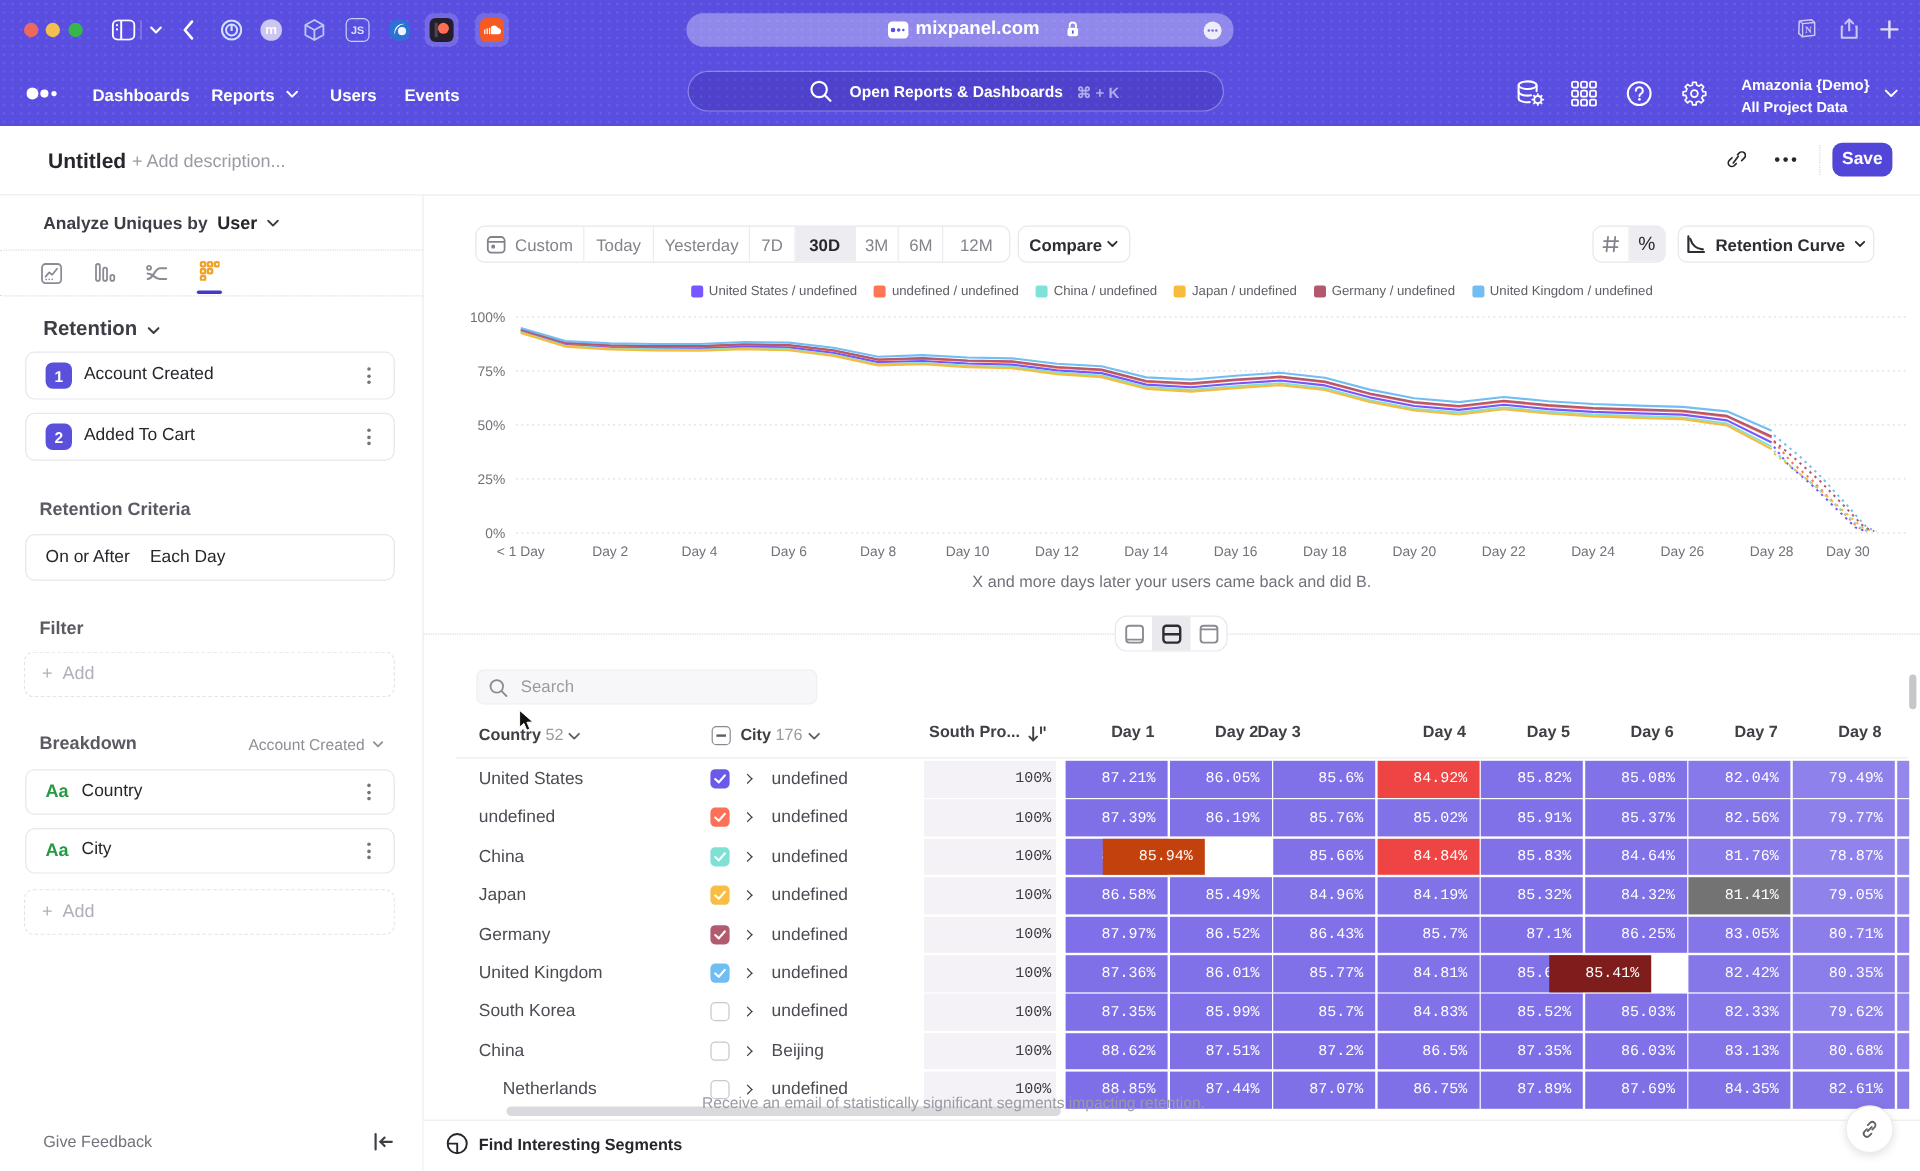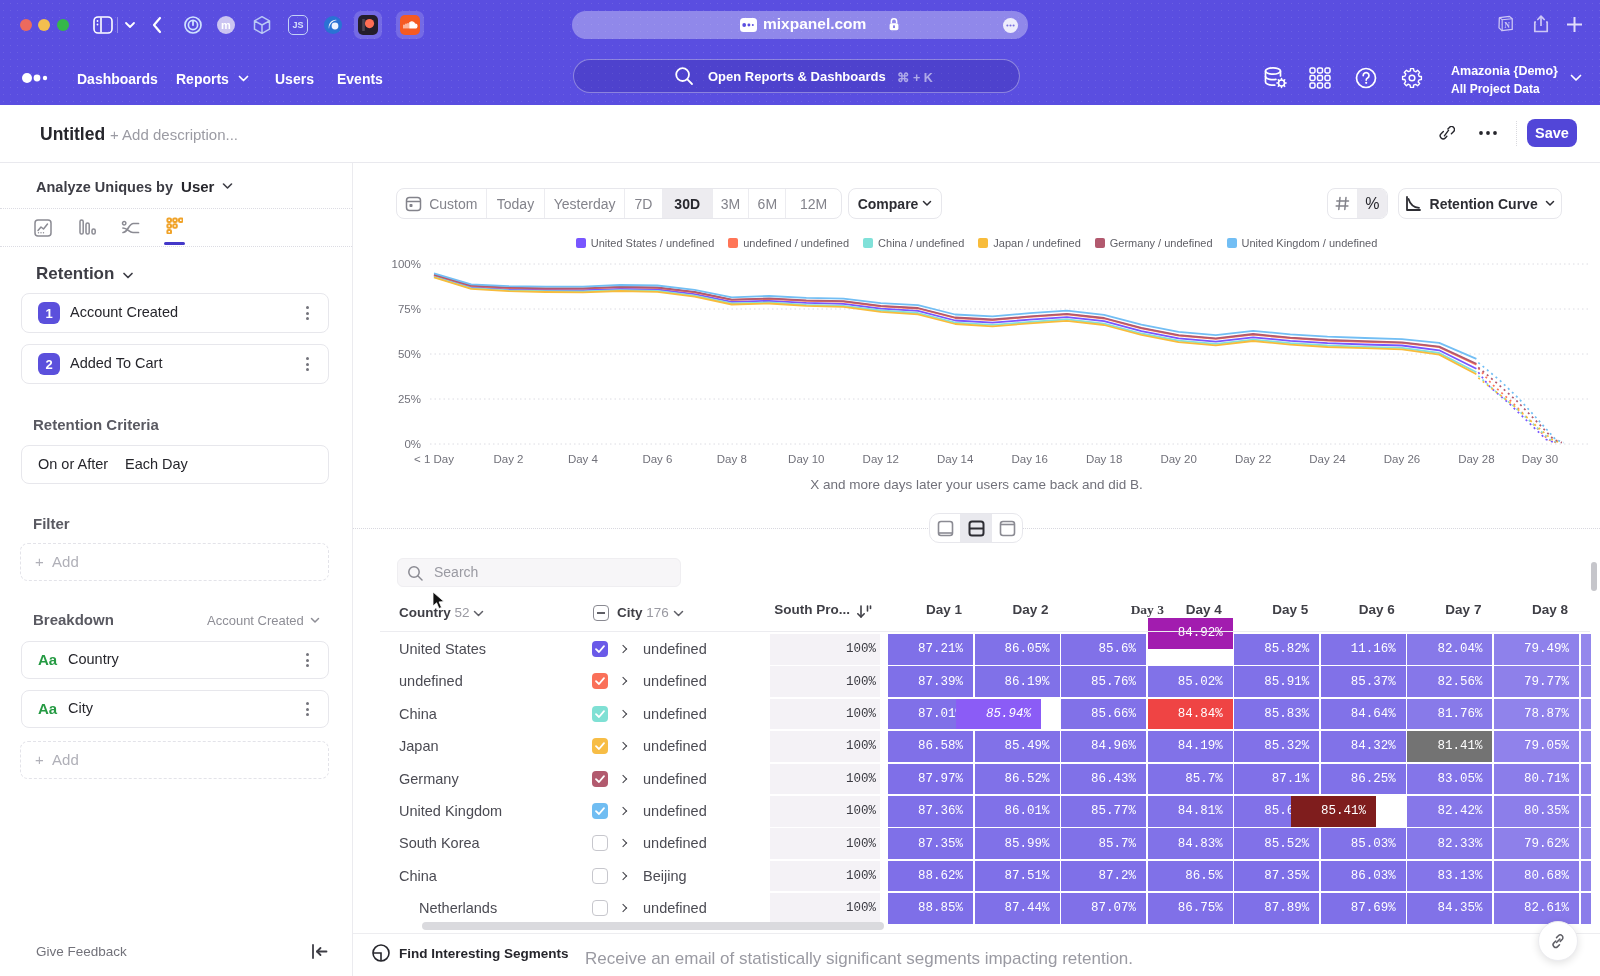--- a/index.html
+++ b/index.html
@@ -397,40 +397,40 @@
   </svg>
 <div class="dayhdr" style="left:746px;width:104px;">South Pro...</div>
 <svg class="abs" style="left:856px;top:604px" width="16" height="16" viewBox="0 0 16 16">
 <line x1="5" y1="2" x2="5" y2="13" stroke="#3f3f46" stroke-width="1.6" stroke-linecap="round"></line>
 <polyline points="1.8,9.8 5,13 8.2,9.8" fill="none" stroke="#3f3f46" stroke-width="1.6" stroke-linecap="round" stroke-linejoin="round"></polyline>
 <line x1="11.5" y1="2" x2="11.5" y2="7" stroke="#3f3f46" stroke-width="1.6" stroke-linecap="round"></line>
 <line x1="14.5" y1="2" x2="14.5" y2="4.5" stroke="#3f3f46" stroke-width="1.6" stroke-linecap="round"></line>
   </svg>
 <div class="dayhdr" style="left:888.0px;width:74px;">Day 1</div>
 <div class="dayhdr" style="left:974.6px;width:74px;">Day 2</div>
-<div class="dayhdr" style="left:1090px;width:74px;font-family:Liberation Serif, serif;">Day 3</div>
+<div class="dayhdr" style="left:1010px;width:74px;">Day 3</div>
 <div class="dayhdr" style="left:1147.7px;width:74px;">Day 4</div>
 <div class="dayhdr" style="left:1234.3px;width:74px;">Day 5</div>
 <div class="dayhdr" style="left:1320.8px;width:74px;">Day 6</div>
 <div class="dayhdr" style="left:1407.4px;width:74px;">Day 7</div>
 <div class="dayhdr" style="left:1494.0px;width:74px;">Day 8</div>
 <div class="rowlab" style="left:399px;top:641.0px;">United States</div>
 <div class="cbx" style="left:592px;top:641.0px;background:#6a5ae8;"></div>
 <svg class="abs" style="left:592px;top:641.0px" width="16" height="16" viewBox="0 0 16 16">
 <polyline points="4,8.2 7,11 12,5.2" fill="none" stroke="#fff" stroke-width="1.8" stroke-linecap="round" stroke-linejoin="round"></polyline>
   </svg>
 <div class="chv" style="left:620px;top:646.0px;"></div>
 <div class="rowlab" style="left:643px;top:641.0px;">undefined</div>
 <div class="totb" style="top:634.0px;">100%</div>
 <div class="dcell" style="left:888.0px;top:634.0px;width:85.0px;background:rgb(127,112,232);">87.21%</div>
 <div class="dcell" style="left:974.6px;top:634.0px;width:85.0px;background:rgb(128,113,232);">86.05%</div>
 <div class="dcell" style="left:1061.1px;top:634.0px;width:85.0px;background:rgb(129,113,232);">85.6%</div>
-<div class="dcell" style="left:1147.7px;top:618px;width:85.0px;background:#a21caf;padding-left:16px;">84.92%</div>
+<div class="dcell" style="left:1147.7px;top:634.0px;width:85.0px;background:#ef4444;padding-left:16px;">84.92%</div>
 <div class="dcell" style="left:1234.3px;top:634.0px;width:85.0px;background:rgb(128,113,232);">85.82%</div>
-<div class="dcell" style="left:1320.8px;top:634.0px;width:85.0px;background:rgb(129,114,232);">11.16%</div>
+<div class="dcell" style="left:1320.8px;top:634.0px;width:85.0px;background:rgb(129,114,232);">85.08%</div>
 <div class="dcell" style="left:1407.4px;top:634.0px;width:85.0px;background:rgb(135,121,233);">82.04%</div>
 <div class="dcell" style="left:1494.0px;top:634.0px;width:85.0px;background:rgb(142,129,235);">79.49%</div>
 <div class="dcell" style="left:1580.6px;top:634.0px;width:7px;background:rgb(148,135,236);"></div>
 <div class="rowlab" style="left:399px;top:673.4px;">undefined</div>
 <div class="cbx" style="left:592px;top:673.4px;background:#fa7059;"></div>
 <svg class="abs" style="left:592px;top:673.4px" width="16" height="16" viewBox="0 0 16 16">
 <polyline points="4,8.2 7,11 12,5.2" fill="none" stroke="#fff" stroke-width="1.8" stroke-linecap="round" stroke-linejoin="round"></polyline>
   </svg>
 <div class="chv" style="left:620px;top:678.4px;"></div>
 <div class="rowlab" style="left:643px;top:673.4px;">undefined</div>
@@ -446,21 +446,21 @@
 <div class="dcell" style="left:1580.6px;top:666.4px;width:7px;background:rgb(147,134,235);"></div>
 <div class="rowlab" style="left:399px;top:705.8px;">China</div>
 <div class="cbx" style="left:592px;top:705.8px;background:#7fe0d4;"></div>
 <svg class="abs" style="left:592px;top:705.8px" width="16" height="16" viewBox="0 0 16 16">
 <polyline points="4,8.2 7,11 12,5.2" fill="none" stroke="#fff" stroke-width="1.8" stroke-linecap="round" stroke-linejoin="round"></polyline>
   </svg>
 <div class="chv" style="left:620px;top:710.8px;"></div>
 <div class="rowlab" style="left:643px;top:705.8px;">undefined</div>
 <div class="totb" style="top:698.8px;">100%</div>
 <div class="dcell" style="left:888.0px;top:698.8px;width:85.0px;background:rgb(128,112,232);">87.01%</div>
-<div class="dcell" style="left:956px;top:698.8px;width:85.0px;background:#8b5cf6;font-style:italic;">85.94%</div>
+<div class="dcell" style="left:919px;top:698.8px;width:85.0px;background:#c2410c;">85.94%</div>
 <div class="dcell" style="left:1061.1px;top:698.8px;width:85.0px;background:rgb(129,113,232);">85.66%</div>
 <div class="dcell" style="left:1147.7px;top:698.8px;width:85.0px;background:#ef4444;">84.84%</div>
 <div class="dcell" style="left:1234.3px;top:698.8px;width:85.0px;background:rgb(128,113,232);">85.83%</div>
 <div class="dcell" style="left:1320.8px;top:698.8px;width:85.0px;background:rgb(129,114,232);">84.64%</div>
 <div class="dcell" style="left:1407.4px;top:698.8px;width:85.0px;background:rgb(136,122,233);">81.76%</div>
 <div class="dcell" style="left:1494.0px;top:698.8px;width:85.0px;background:rgb(144,131,235);">78.87%</div>
 <div class="dcell" style="left:1580.6px;top:698.8px;width:7px;background:rgb(150,137,236);"></div>
 <div class="rowlab" style="left:399px;top:738.2px;">Japan</div>
 <div class="cbx" style="left:592px;top:738.2px;background:#f7bd45;"></div>
 <svg class="abs" style="left:592px;top:738.2px" width="16" height="16" viewBox="0 0 16 16">
@@ -559,20 +559,20 @@
 <div class="abs" style="left:422px;top:922px;width:462px;height:8px;border-radius:4px;background:#dadade;"></div>
 <svg class="abs" style="left:432px;top:591px" width="13" height="19" viewBox="0 0 13 19">
 <path d="M1 1 L1 15 L4.6 11.8 L7 17.5 L9.5 16.4 L7.1 10.9 L12 10.6 Z" fill="#111" stroke="#fff" stroke-width="0.8"></path>
   </svg>
 <div class="abs" style="left:353px;top:933px;width:1247px;height:43px;background:#fff;border-top:1px solid #ededf0;"></div>
 <svg class="abs" style="left:372px;top:944px" width="18" height="18" viewBox="0 0 18 18">
 <circle cx="9" cy="9" r="8" fill="none" stroke="#26262c" stroke-width="1.6"></circle>
 <path d="M1.2 9 L9 9 L9 16.8" fill="none" stroke="#26262c" stroke-width="1.6"></path>
   </svg>
 <div class="abs" style="left:399px;top:946px;font-size:13.5px;font-weight:700;color:#26262c;">Find Interesting Segments</div>
-<div class="abs" style="left:585px;top:949px;font-size:17px;color:#9a9aa2;">Receive an email of statistically significant segments impacting retention.</div>
+<div class="abs" style="left:585px;top:911px;font-size:13px;color:#9a9aa2;">Receive an email of statistically significant segments impacting retention.</div>
 <div class="abs" style="left:1538px;top:921px;width:40px;height:40px;border-radius:50%;background:#fff;border:1px solid #ececf0;box-shadow:0 2px 8px rgba(0,0,0,0.12);"></div>
 <svg class="abs" style="left:1549px;top:932px" width="18" height="18" viewBox="0 0 24 24">
 <g fill="none" stroke="#5f5f66" stroke-width="2" stroke-linecap="round">
 <path d="M10 14 L14.5 9.5"></path>
 <path d="M9 12 l-2.5 2.5 a3.5 3.5 0 0 0 5 5 L14 17"></path>
 <path d="M15 12.5 l2.5-2.5 a3.5 3.5 0 0 0 -5-5 L10 7.5"></path>
     </g>
   </svg>
 </body></html>

